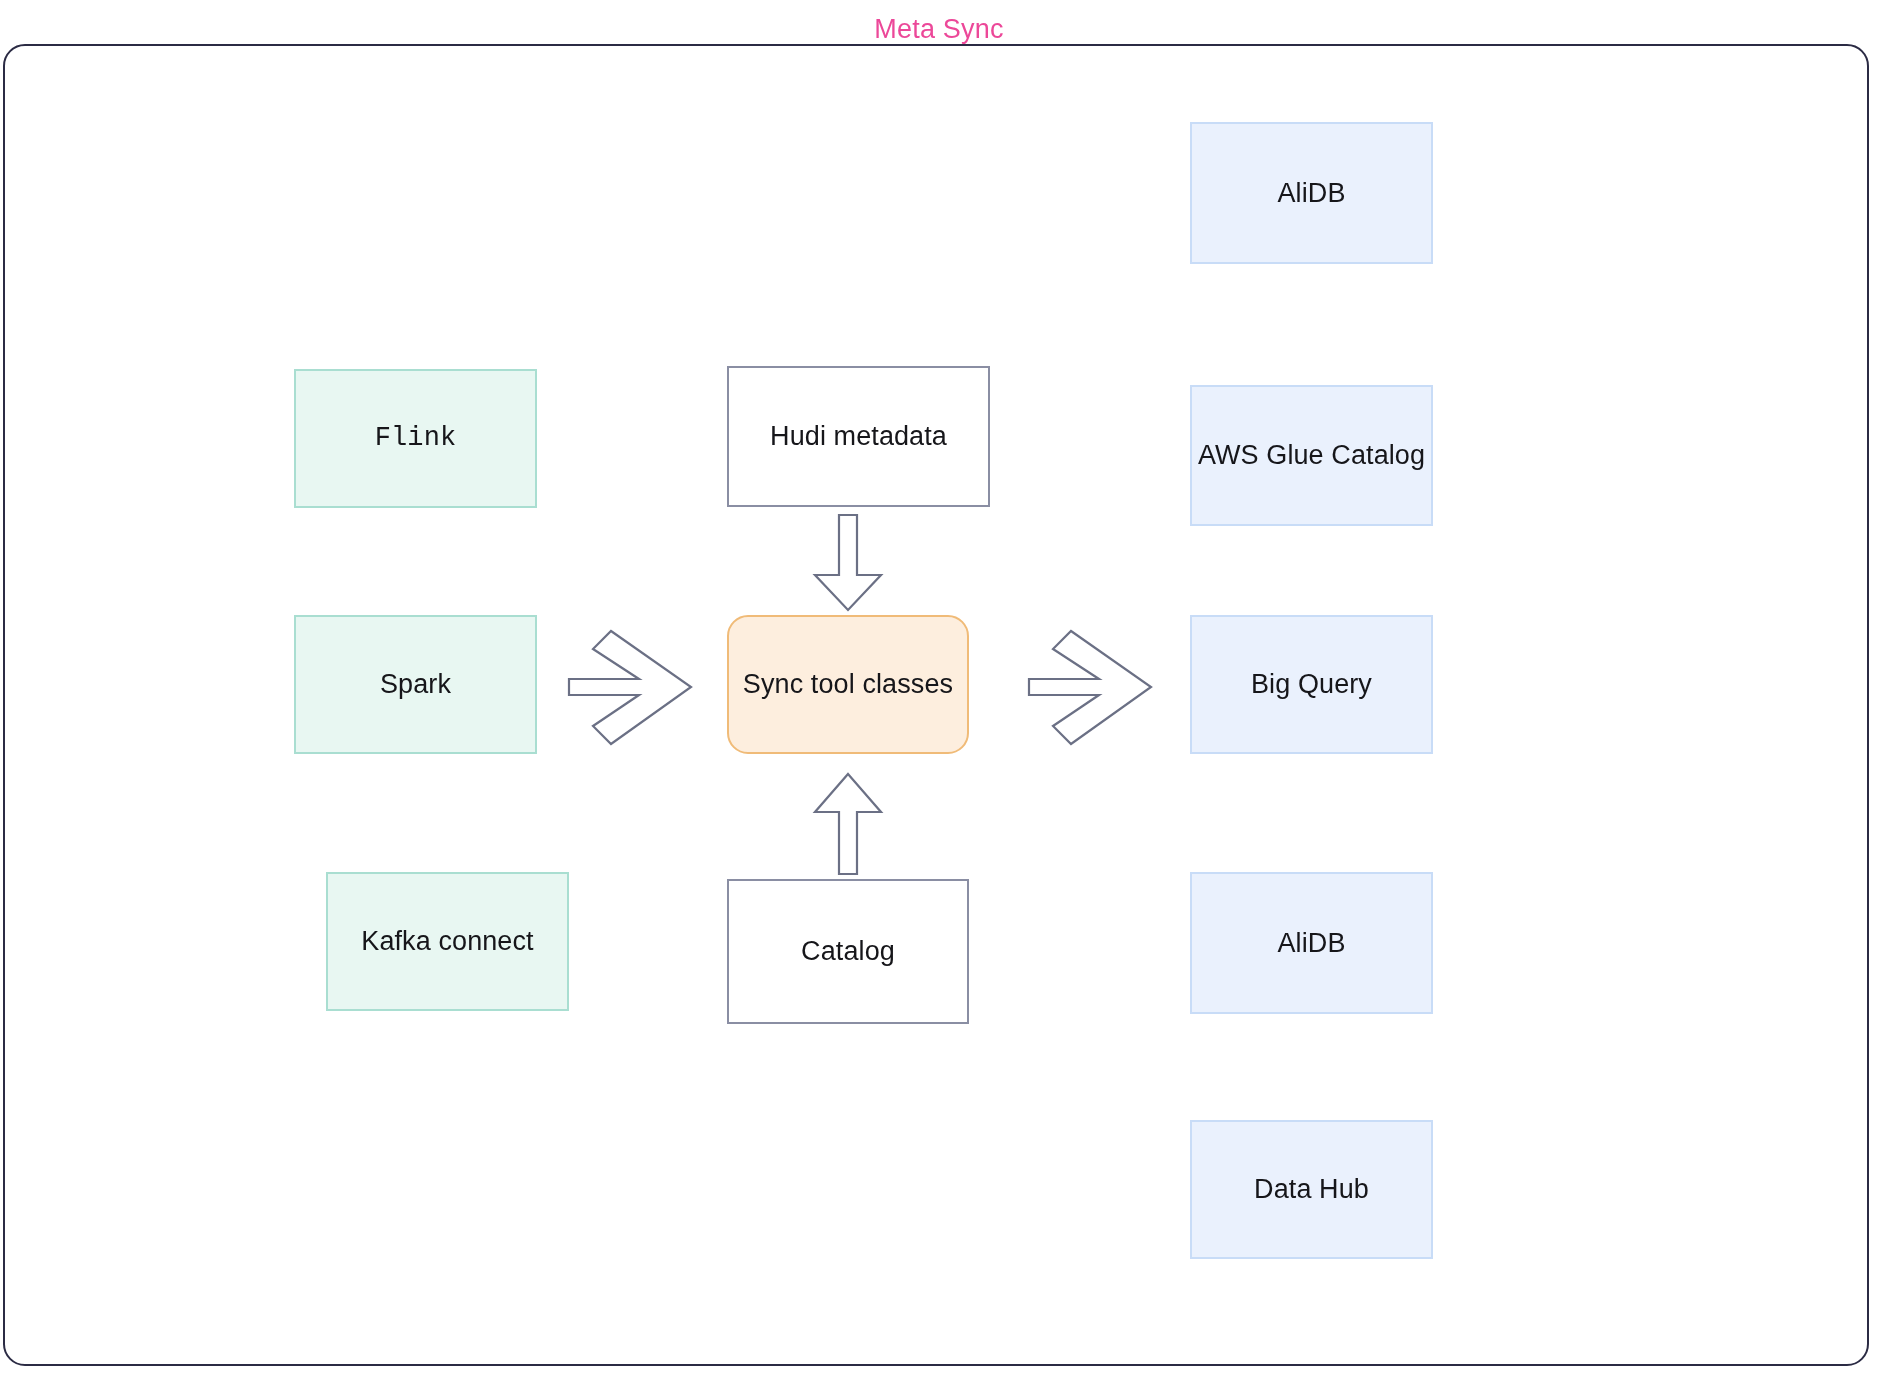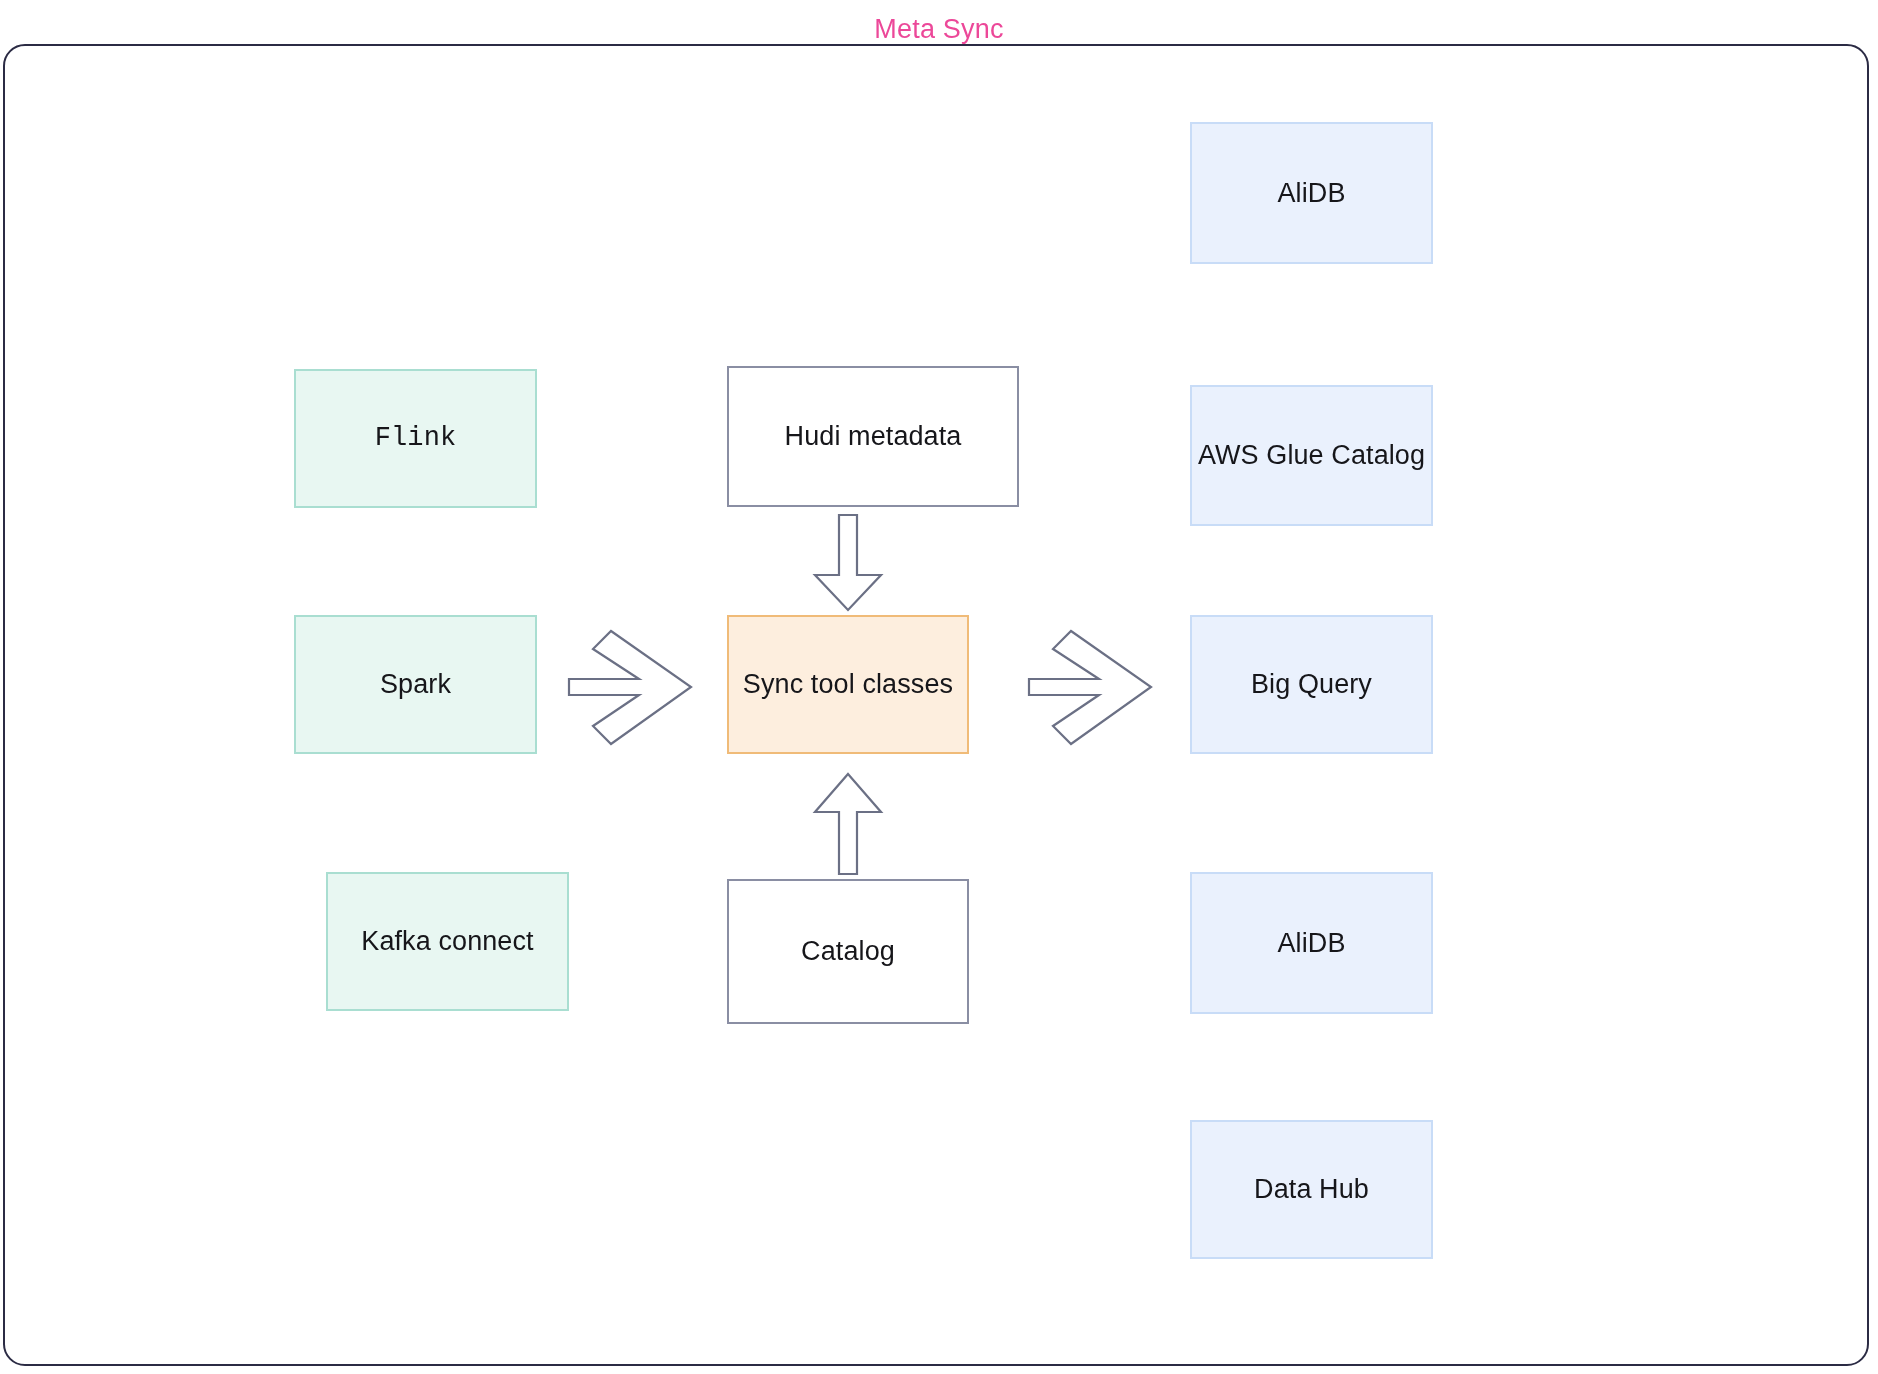--- a/index.html
+++ b/index.html
@@ -76,22 +76,22 @@
     background: #fdeede;
     border: 2px solid #f0bb78;
   }
 
   
   #node-flink        { left: 294px; top: 369px;  width: 243px; height: 139px; font-family: Liberation Mono, monospace; }
   #node-spark        { left: 294px; top: 615px;  width: 243px; height: 139px; }
   #node-kafka        { left: 294px; top: 872px;  width: 243px; height: 139px; margin-left: 32px; }
 
   
-  #node-hudi         { left: 727px; top: 366px;  width: 292px; height: 141px; }
-  #node-sync         { left: 727px; top: 615px;  width: 242px; height: 139px; }
+  #node-hudi         { left: 727px; top: 366px;  width: 263px; height: 141px; }
+  #node-sync         { left: 727px; top: 615px;  width: 242px; height: 139px; border-radius: 21px; }
   #node-catalog      { left: 727px; top: 879px;  width: 242px; height: 145px; }
 
   
   #node-hive         { left: 1190px; top: 122px;  width: 243px; height: 142px; }
   #node-glue         { left: 1190px; top: 385px;  width: 243px; height: 141px; }
   #node-bigquery     { left: 1190px; top: 615px;  width: 243px; height: 139px; }
   #node-alidb        { left: 1190px; top: 872px;  width: 243px; height: 142px; }
   #node-datahub      { left: 1190px; top: 1120px; width: 243px; height: 139px; }
 
   

